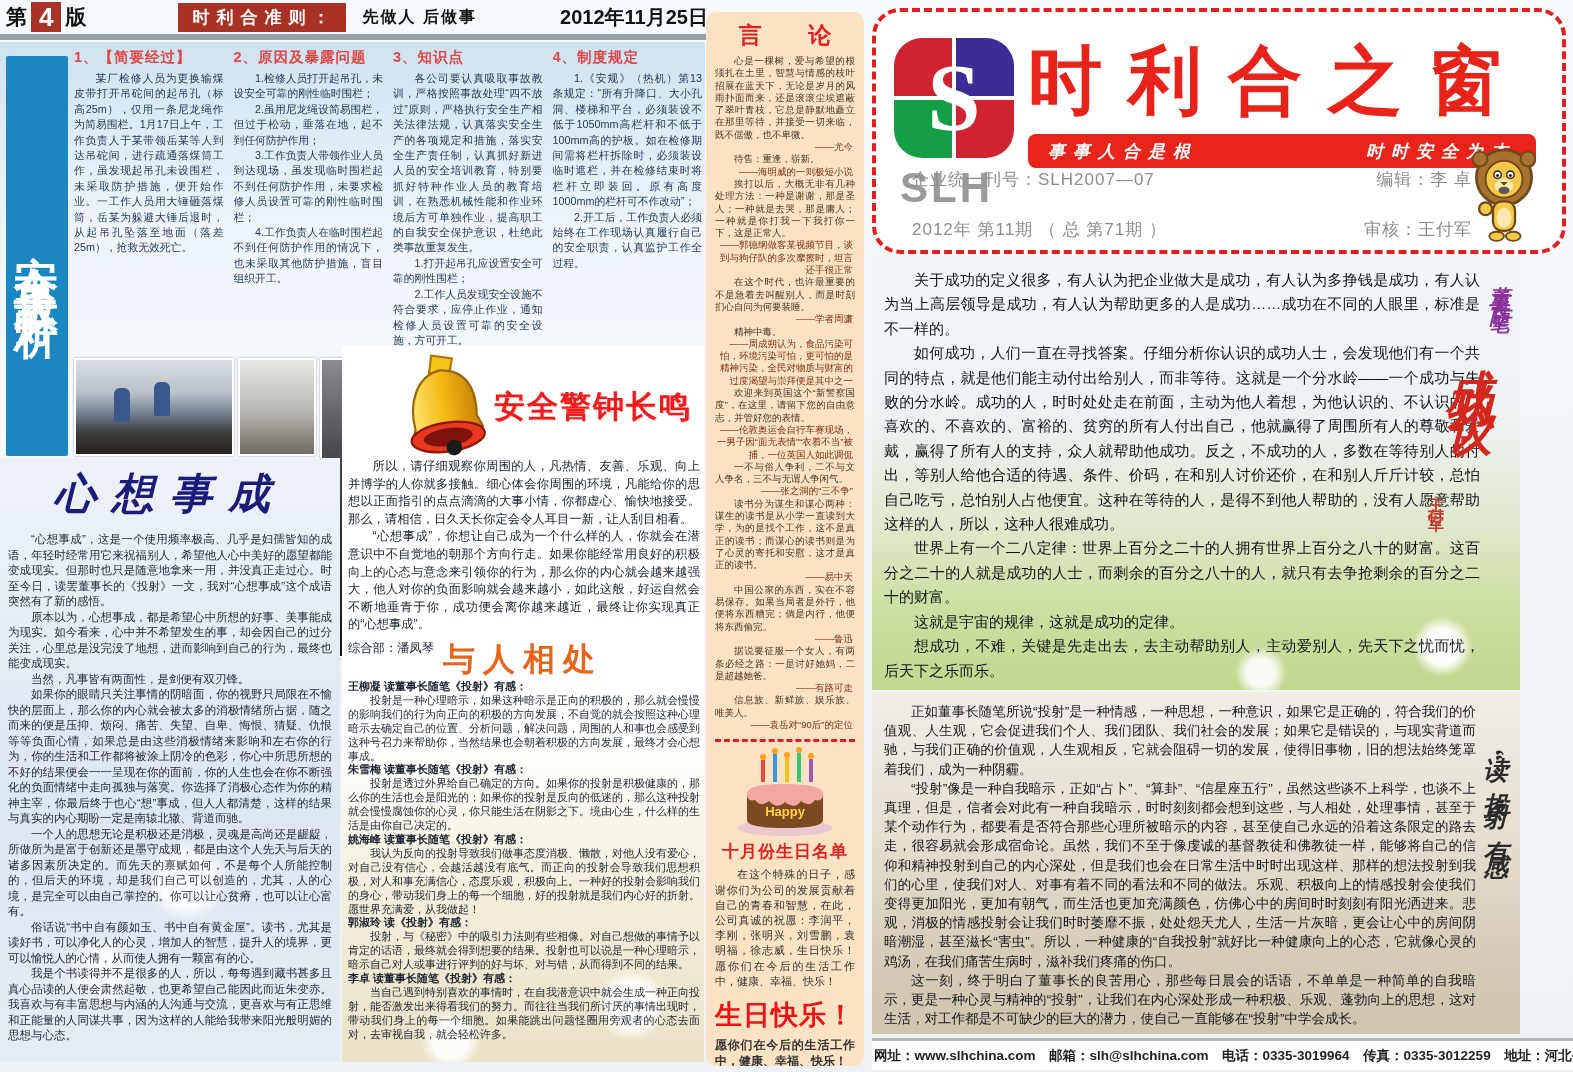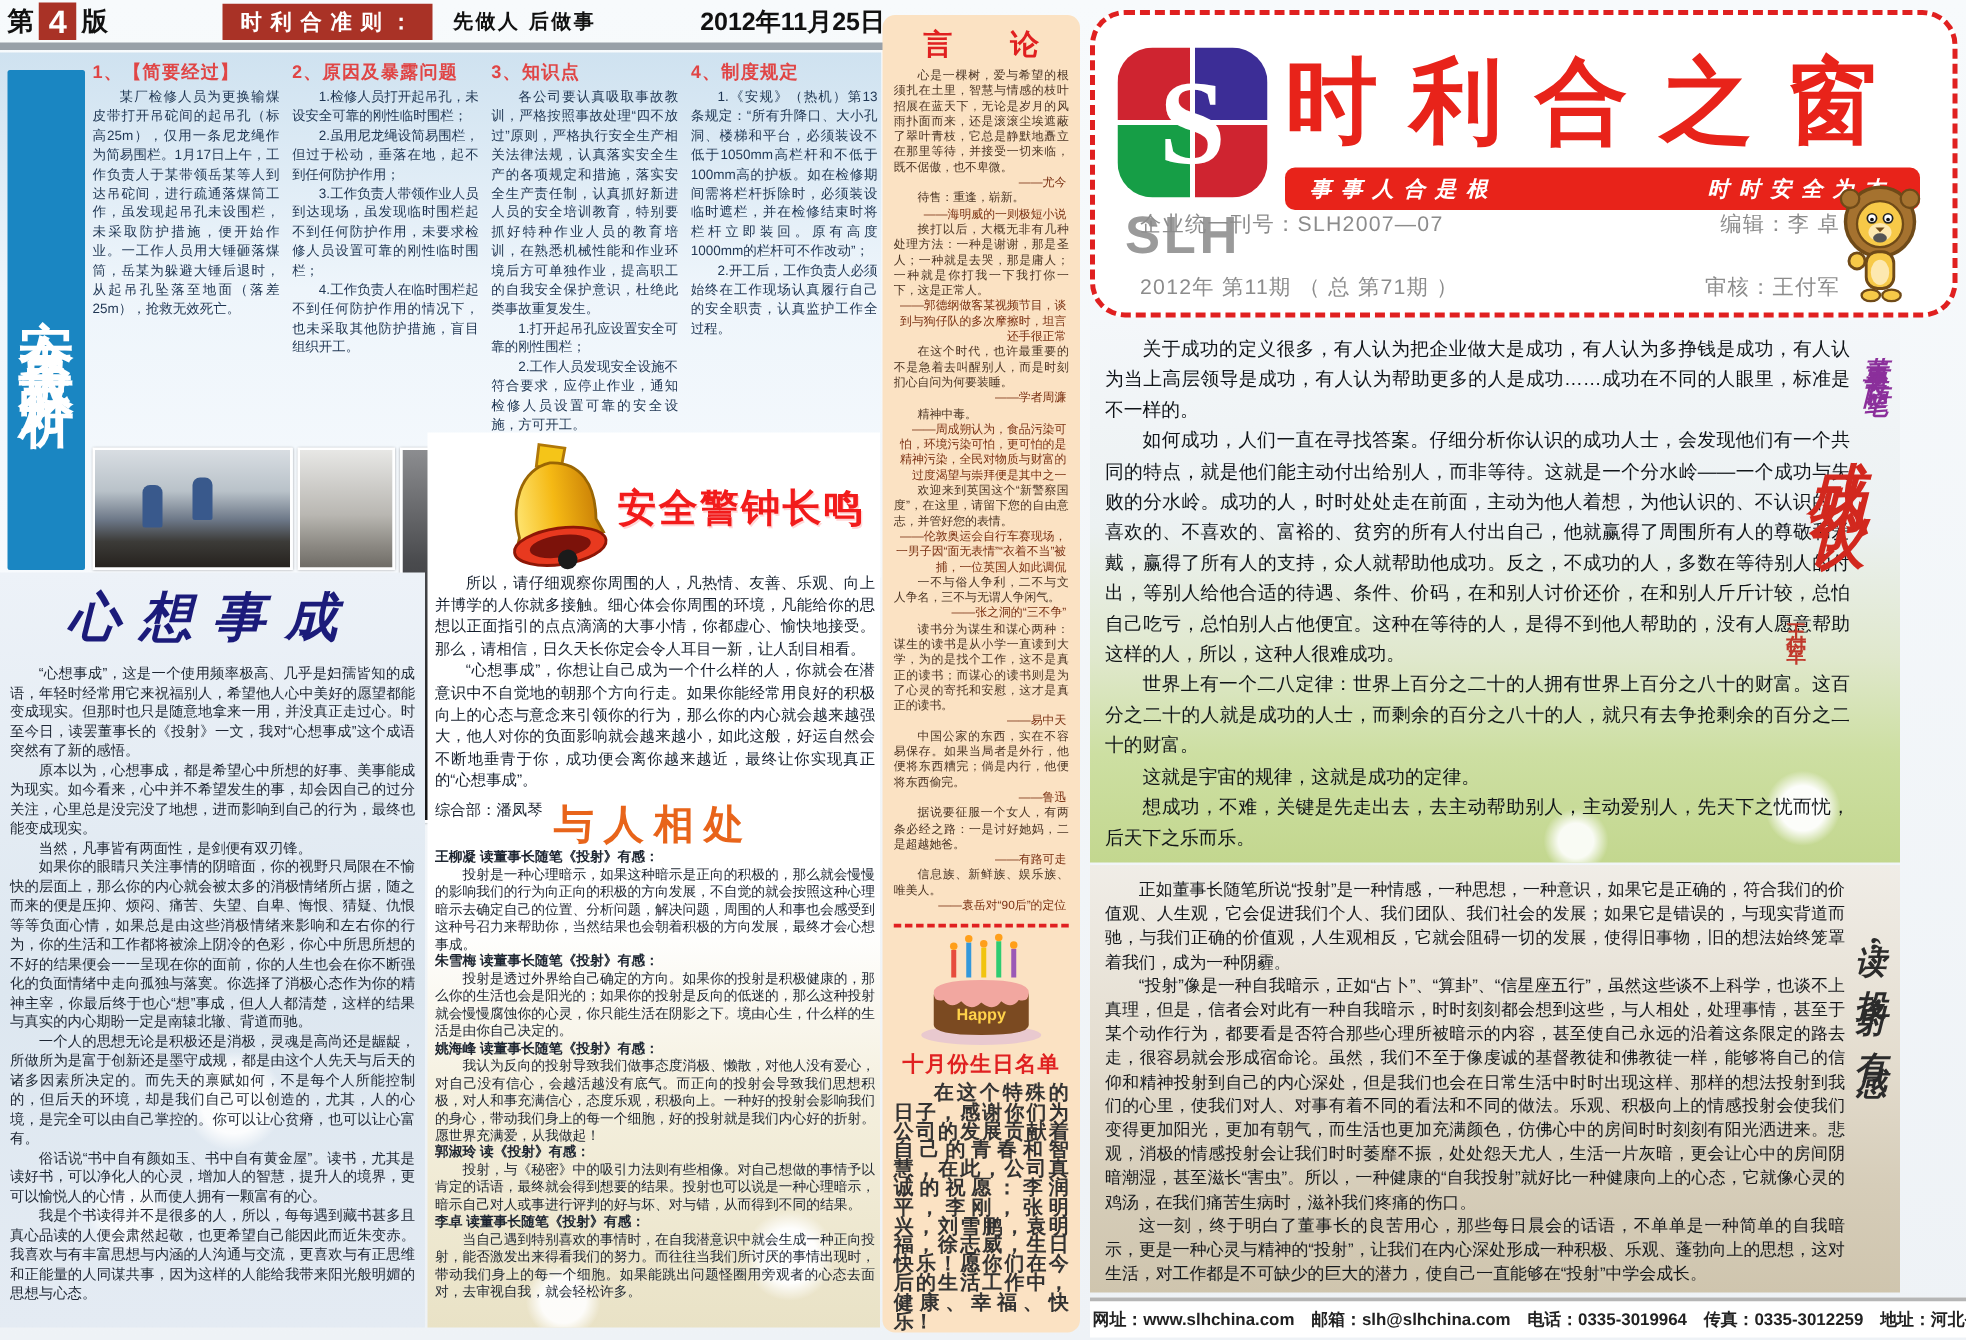--- a/index.html
+++ b/index.html
@@ -61,21 +61,21 @@
   .refl-body .rbody { font-size:11px; line-height:13.9px; color:#1c2430; text-align:justify; text-indent:2em; }
 
   
   .opinion { position:absolute; left:706px; top:12px; width:158px; height:1054px; background:#fbe2c3; border-radius:10px; padding:8px 9px; overflow:hidden; }
   .op-title { color:#e02020; font-size:23px; font-weight:800; text-align:center; letter-spacing:20px; text-indent:20px; margin-bottom:4px; }
   .op-quotes p { font-size:9.5px; line-height:12.3px; color:#4a3424; text-align:justify; text-indent:2em; }
   .op-quotes p.attr-line { text-align:right; text-indent:0; color:#7a3012; padding-right:2px; }
   .op-sep { border-top:3px dashed #e02020; margin:8px 0 4px 0; }
   .cake-wrap { width:104px; height:92px; margin:0 auto; }
   .bd-title { color:#e02020; font-size:17px; font-weight:800; text-align:center; letter-spacing:1px; margin:2px 0 4px 0; white-space:nowrap; }
-  .bd-body { font-size:16px; line-height:15.2px; font-weight:700; color:#333; text-align:justify; text-indent:2em; }
+  .bd-body { font-size:11px; line-height:15.2px; font-weight:400; color:#333; text-align:justify; text-indent:2em; }
   .bd-greet { color:#ee1111; font-size:27px; font-weight:800; letter-spacing:1px; margin:8px 0 4px 0; white-space:nowrap; }
   .bd-tail { font-size:12px; line-height:16px; font-weight:600; color:#333; text-align:justify; }
 
   
   .masthead { position:absolute; left:872px; top:8px; width:694px; height:246px; border:4px dashed #e02020; border-radius:28px; background:#fff; }
   .logo { position:absolute; left:18px; top:26px; width:120px; height:120px; border-radius:28px; overflow:hidden; display:grid;
     grid-template-columns:1fr 1fr; grid-template-rows:1fr 1fr; gap:4px; background:#fff; }
   .logo .q1{ background:#cf2430; } .logo .q2{ background:#3c2d96; } .logo .q3{ background:#169e46; } .logo .q4{ background:#cf2430; }
   .logo .s-mark { position:absolute; left:0; top:0; width:120px; height:120px; display:flex; align-items:center; justify-content:center;
     color:#fff; font-size:96px; font-weight:800; font-family:"Liberation Serif",serif; line-height:1; }

